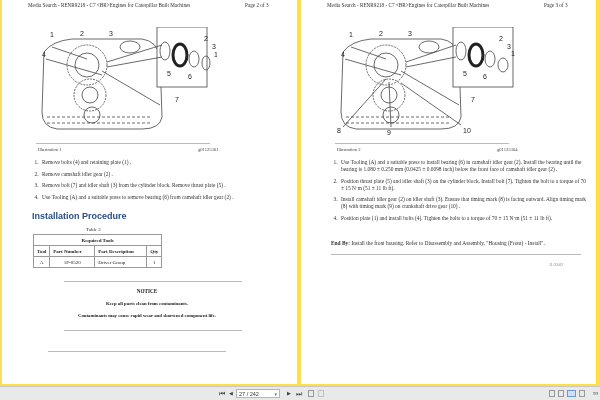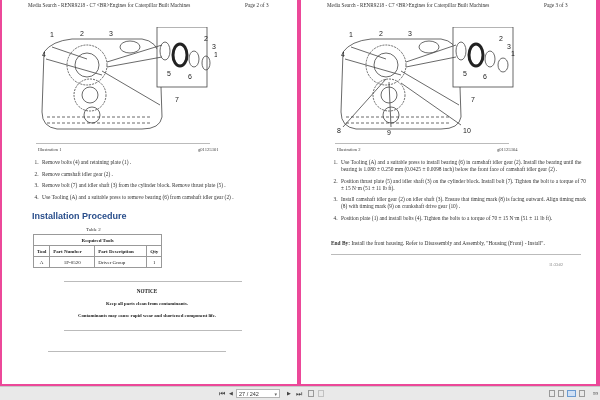--- a/index.html
+++ b/index.html
@@ -1,17 +1,17 @@
 <!DOCTYPE html>
 <html><head>
 <meta charset="utf-8">
 <style>
   html,body{margin:0;padding:0;}
   body{width:600px;height:400px;overflow:hidden;background:#d4d4d4;font-family:"Liberation Serif",serif;color:#222;position:relative;}
-  .viewer{position:absolute;left:0;top:0;width:600px;height:386px;background:#ec4899;}
+  .viewer{position:absolute;left:0;top:0;width:600px;height:386px;background:#fde047;}
   .page{position:absolute;top:0;height:384px;background:#fff;overflow:hidden;}
   .page.left{left:2px;width:295px;}
   .page.right{left:301px;width:295px;}
   .hdr{position:absolute;top:2px;left:0;right:0;font-size:5.2px;color:#333;}
   .hdr .t{position:absolute;left:26px;}
   .hdr .p{position:absolute;left:243px;}
   .ill{position:absolute;top:27px;left:30px;width:185px;height:110px;}
   .rule{position:absolute;height:1px;background:#bbb;}
   .cap{position:absolute;font-size:4.6px;color:#444;}
   ol.steps{position:absolute;margin:0;padding:0 0 0 14px;font-size:5.4px;line-height:7px;color:#333;}

